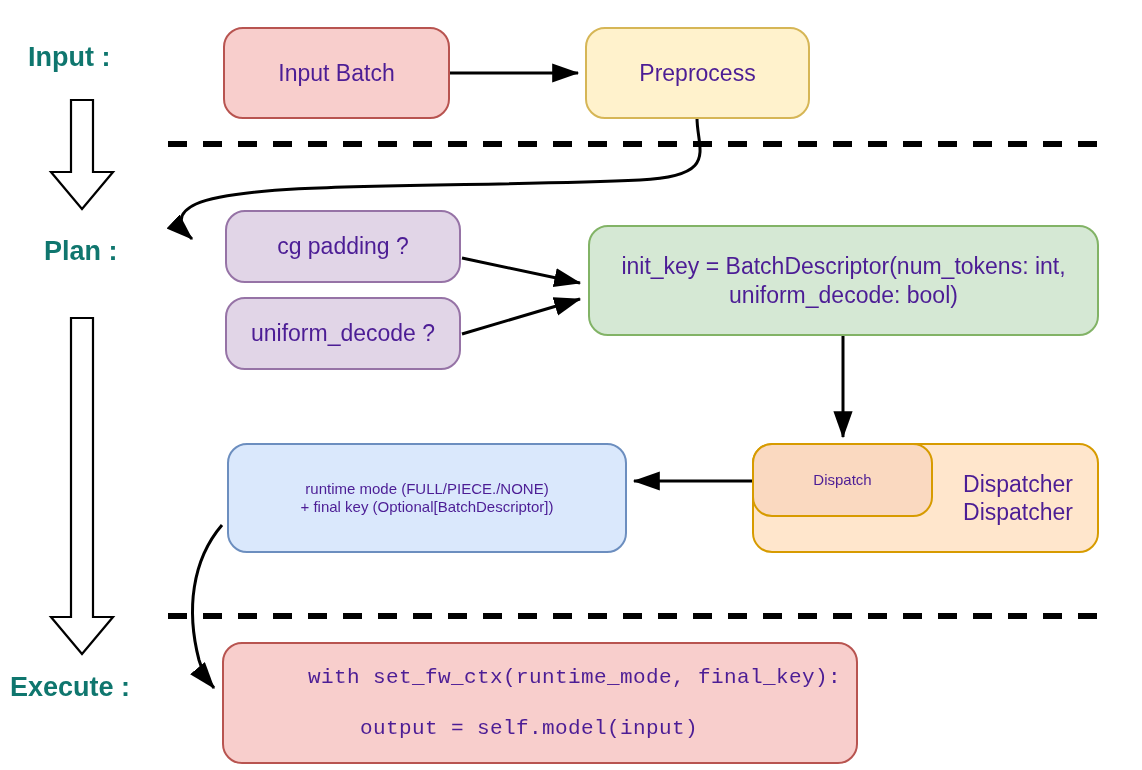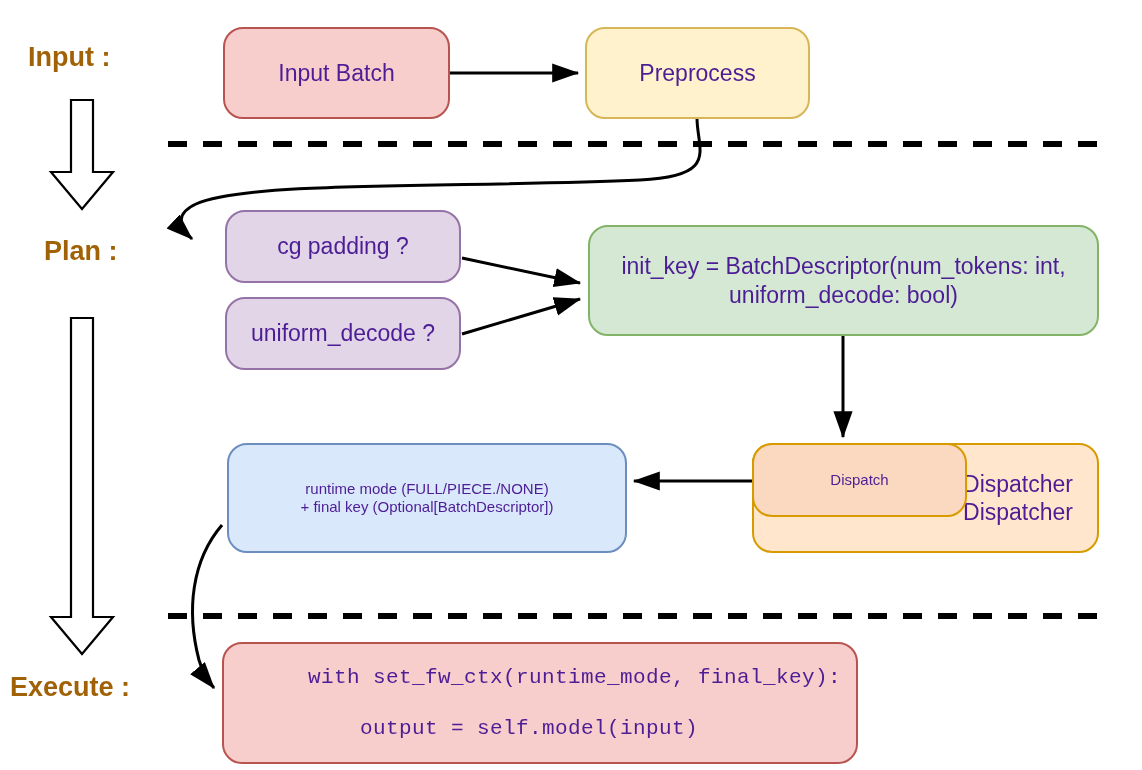--- a/index.html
+++ b/index.html
@@ -1,20 +1,20 @@
 <!DOCTYPE html>
 <html><head>
 <meta charset="utf-8">
 <style>
   html,body{margin:0;padding:0;background:#ffffff;}
   body{width:1142px;height:770px;font-family:"Liberation Sans",sans-serif;}
   #stage{position:relative;width:1142px;height:770px;overflow:hidden;background:#fff;}
 
   .stage-label{
-    position:absolute;font-weight:bold;font-size:27px;color:#a16207;
+    position:absolute;font-weight:bold;font-size:27px;color:#0f766e;
     white-space:nowrap;letter-spacing:0px;
   }
 
   .node{
     position:absolute;box-sizing:border-box;
     border-radius:20px;border-width:2px;border-style:solid;
     display:flex;align-items:center;justify-content:center;
     text-align:center;color:#4c1d95;line-height:1.22;
   }
   .node .txt{display:block;width:100%;padding:0 10px;box-sizing:border-box;}
@@ -93,21 +93,21 @@
     </span>
   </div>
 
   <div class="node n-orange-outer f22" style="left:752px;top:443px;width:347px;height:110px;justify-content:flex-end;">
     <span class="txt" style="width:auto;padding-right:24px;">
       <span>Dispatcher</span><br>
       <span>Dispatcher</span>
     </span>
   </div>
 
-  <div class="node n-orange-inner f20" style="left:752px;top:443px;width:215px;height:74px;">
+  <div class="node n-orange-inner f20" style="left:752px;top:443px;width:181px;height:74px;">
     <span class="txt">Dispatch</span>
   </div>
 
   <div class="node n-blue f20" style="left:227px;top:443px;width:400px;height:110px;">
     <span class="txt">
       <span>runtime mode (FULL/PIECE./NONE)</span><br>
       <span>+ final key (Optional[BatchDescriptor])</span>
     </span>
   </div>
 

